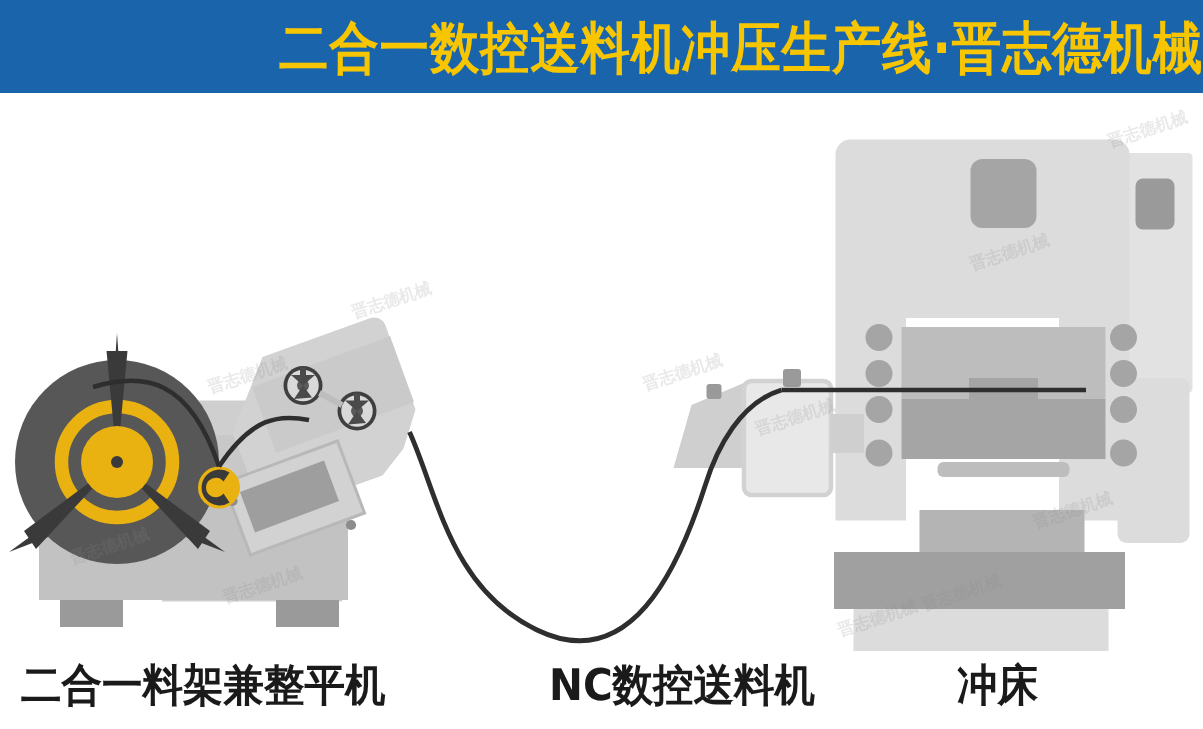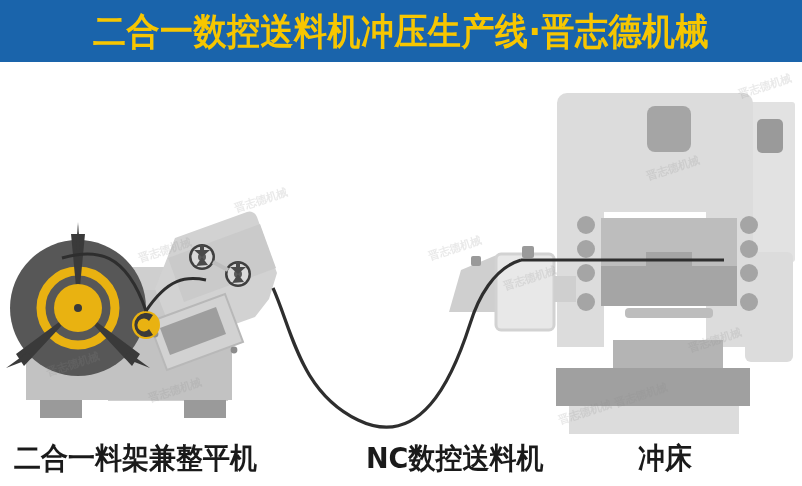--- a/index.html
+++ b/index.html
@@ -7,21 +7,21 @@
     width:802px;height:486px;overflow:hidden;
     font-family:"Liberation Sans","DejaVu Sans",sans-serif;
     position:relative;
   }
   #stage{position:relative;width:802px;height:486px;background:#ffffff;overflow:hidden;}
 
   
   .banner{
     position:absolute;left:0;top:0;width:802px;height:62px;
     background:#1a64ab;
-    display:flex;align-items:center;justify-content:center;
+    display:flex;align-items:center;justify-content:flex-end;
   }
   .banner-text{
     color:#f7c600;
     font-family:"DejaVu Sans","Liberation Sans",sans-serif;
     font-weight:bold;
     font-size:33px;
     letter-spacing:0.5px;
     white-space:nowrap;
     line-height:1;
     transform:scaleY(1.12);

